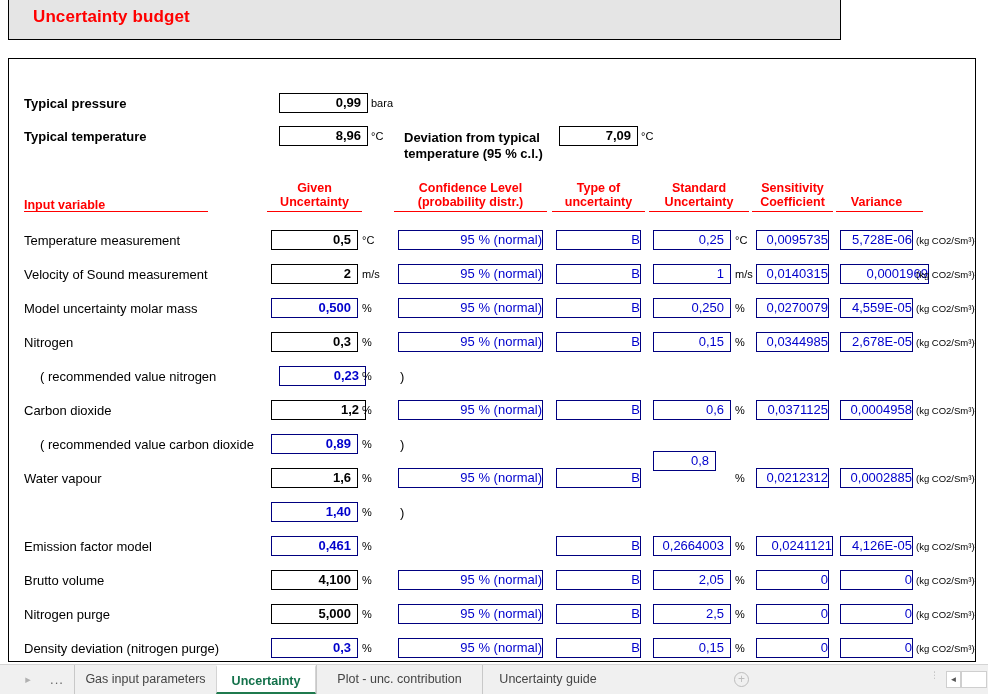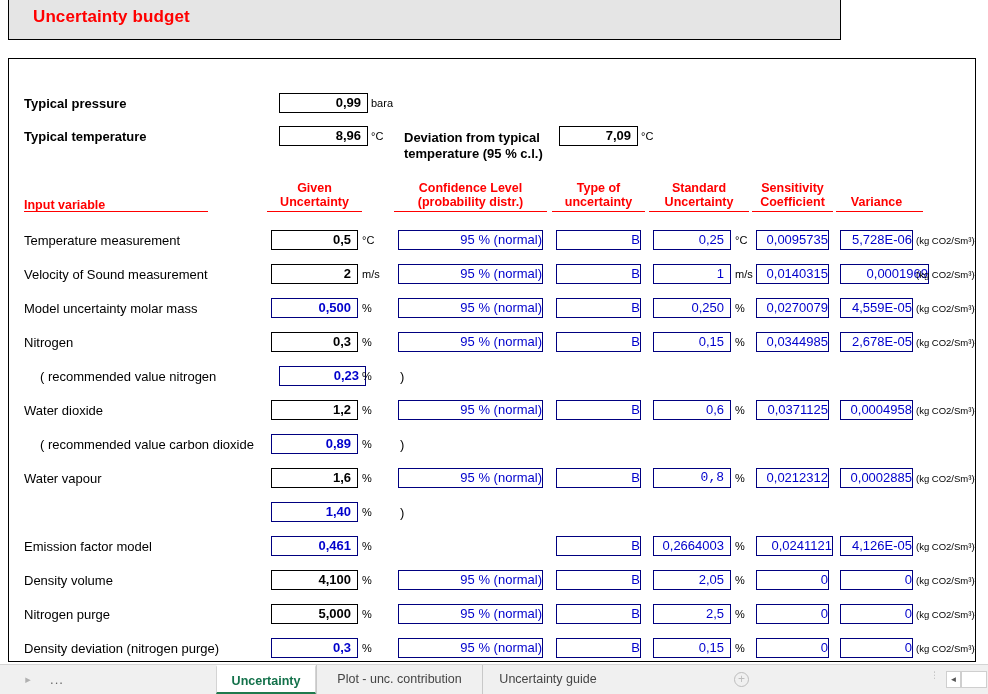--- a/index.html
+++ b/index.html
@@ -208,57 +208,57 @@
     <div class="box center blue" style="left: 547px; top: 273px; width: 85px;">B</div>
     <div class="box blue" style="left: 644px; top: 273px; width: 78px;">0,15</div>
     <div class="unit" style="left: 726px; top: 277px;">%</div>
     <div class="box center blue" style="left: 747px; top: 273px; width: 73px;">0,0344985</div>
     <div class="box center blue" style="left: 831px; top: 273px; width: 73px;">2,678E-05</div>
     <div class="unit small" style="left: 907px; top: 278px;">(kg CO2/Sm³)²</div>
     <div class="lbl" style="left: 31px; top: 310px;">( recommended value nitrogen</div>
     <div class="box bold blue" style="left: 262px; top: 307px; width: 87px; margin-left: 8px;">0,23</div>
     <div class="unit" style="left: 353px; top: 311px;">%</div>
     <div class="lbl" style="left: 391px; top: 310px;">)</div>
-    <div class="lbl" style="left: 15px; top: 344px;">Water dioxide</div>
-    <div class="box bold" style="left: 262px; top: 341px; width: 87px;">1,2</div>
+    <div class="lbl" style="left: 15px; top: 344px;">Carbon dioxide</div>
+    <div class="box bold" style="left: 262px; top: 341px; width: 95px;">1,2</div>
     <div class="unit" style="left: 353px; top: 345px;">%</div>
     <div class="box center blue" style="left: 389px; top: 341px; width: 145px;">95 % (normal)</div>
     <div class="box center blue" style="left: 547px; top: 341px; width: 85px;">B</div>
     <div class="box blue" style="left: 644px; top: 341px; width: 78px;">0,6</div>
     <div class="unit" style="left: 726px; top: 345px;">%</div>
     <div class="box center blue" style="left: 747px; top: 341px; width: 73px;">0,0371125</div>
     <div class="box center blue" style="left: 831px; top: 341px; width: 73px;">0,0004958</div>
     <div class="unit small" style="left: 907px; top: 346px;">(kg CO2/Sm³)²</div>
     <div class="lbl" style="left: 31px; top: 378px;">( recommended value carbon dioxide</div>
     <div class="box bold blue" style="left: 262px; top: 375px; width: 87px;">0,89</div>
     <div class="unit" style="left: 353px; top: 379px;">%</div>
     <div class="lbl" style="left: 391px; top: 378px;">)</div>
     <div class="lbl" style="left: 15px; top: 412px;">Water vapour</div>
     <div class="box bold" style="left: 262px; top: 409px; width: 87px;">1,6</div>
     <div class="unit" style="left: 353px; top: 413px;">%</div>
     <div class="box center blue" style="left: 389px; top: 409px; width: 145px;">95 % (normal)</div>
     <div class="box center blue" style="left: 547px; top: 409px; width: 85px;">B</div>
-    <div class="box blue" style="left: 644px; top: 409px; width: 78px; font-family: Liberation Mono, monospace;">0,8</div>
+    <div class="box blue" style="left: 644px; top: 392px; width: 63px;">0,8</div>
     <div class="unit" style="left: 726px; top: 413px;">%</div>
     <div class="box center blue" style="left: 747px; top: 409px; width: 73px;">0,0212312</div>
     <div class="box center blue" style="left: 831px; top: 409px; width: 73px;">0,0002885</div>
     <div class="unit small" style="left: 907px; top: 414px;">(kg CO2/Sm³)²</div>
     <div class="box bold blue" style="left: 262px; top: 443px; width: 87px;">1,40</div>
     <div class="unit" style="left: 353px; top: 447px;">%</div>
     <div class="lbl" style="left: 391px; top: 446px;">)</div>
     <div class="lbl" style="left: 15px; top: 480px;">Emission factor model</div>
     <div class="box bold blue" style="left: 262px; top: 477px; width: 87px;">0,461</div>
     <div class="unit" style="left: 353px; top: 481px;">%</div>
     <div class="box center blue" style="left: 547px; top: 477px; width: 85px;">B</div>
     <div class="box blue" style="left: 644px; top: 477px; width: 78px;">0,2664003</div>
     <div class="unit" style="left: 726px; top: 481px;">%</div>
     <div class="box center blue" style="left: 747px; top: 477px; width: 77px;">0,0241121</div>
     <div class="box center blue" style="left: 831px; top: 477px; width: 73px;">4,126E-05</div>
     <div class="unit small" style="left: 907px; top: 482px;">(kg CO2/Sm³)²</div>
-    <div class="lbl" style="left: 15px; top: 514px;">Density volume</div>
+    <div class="lbl" style="left: 15px; top: 514px;">Brutto volume</div>
     <div class="box bold" style="left: 262px; top: 511px; width: 87px;">4,100</div>
     <div class="unit" style="left: 353px; top: 515px;">%</div>
     <div class="box center blue" style="left: 389px; top: 511px; width: 145px;">95 % (normal)</div>
     <div class="box center blue" style="left: 547px; top: 511px; width: 85px;">B</div>
     <div class="box blue" style="left: 644px; top: 511px; width: 78px;">2,05</div>
     <div class="unit" style="left: 726px; top: 515px;">%</div>
     <div class="box center blue" style="left: 747px; top: 511px; width: 73px;">0</div>
     <div class="box center blue" style="left: 831px; top: 511px; width: 73px;">0</div>
     <div class="unit small" style="left: 907px; top: 516px;">(kg CO2/Sm³)²</div>
     <div class="lbl" style="left: 15px; top: 548px;">Nitrogen purge</div>
@@ -282,17 +282,18 @@
     <div class="box center blue" style="left: 831px; top: 579px; width: 73px;">0</div>
     <div class="unit small" style="left: 907px; top: 584px;">(kg CO2/Sm³)²</div>
   </div>
 
 <div class="tabbar" id="tabbar">
   <div class="navarrow" style="left:22px;">▸</div>
   <div class="dots" style="left:42px;width:30px;">...</div>
   <div class="vdots" style="left:930px;">⋮</div>
   <div class="hscroll-left" style="left:946px;">◄</div>
   <div class="hscroll" style="left:961px;width:26px;"></div>
+<div class="tab sep" style="left: 74px; width: 142px;">Gas input parameters</div>
     <div class="tab sep active" style="left: 216px; width: 100px;">Uncertainty</div>
     <div class="tab sep" style="left: 316px; width: 166px;">Plot - unc. contribution</div>
     <div class="tab sep" style="left: 482px; width: 131px;">Uncertainty guide</div>
     <div class="plusbtn" style="left: 734px;">+</div>
   </div>
 
 </body></html>

